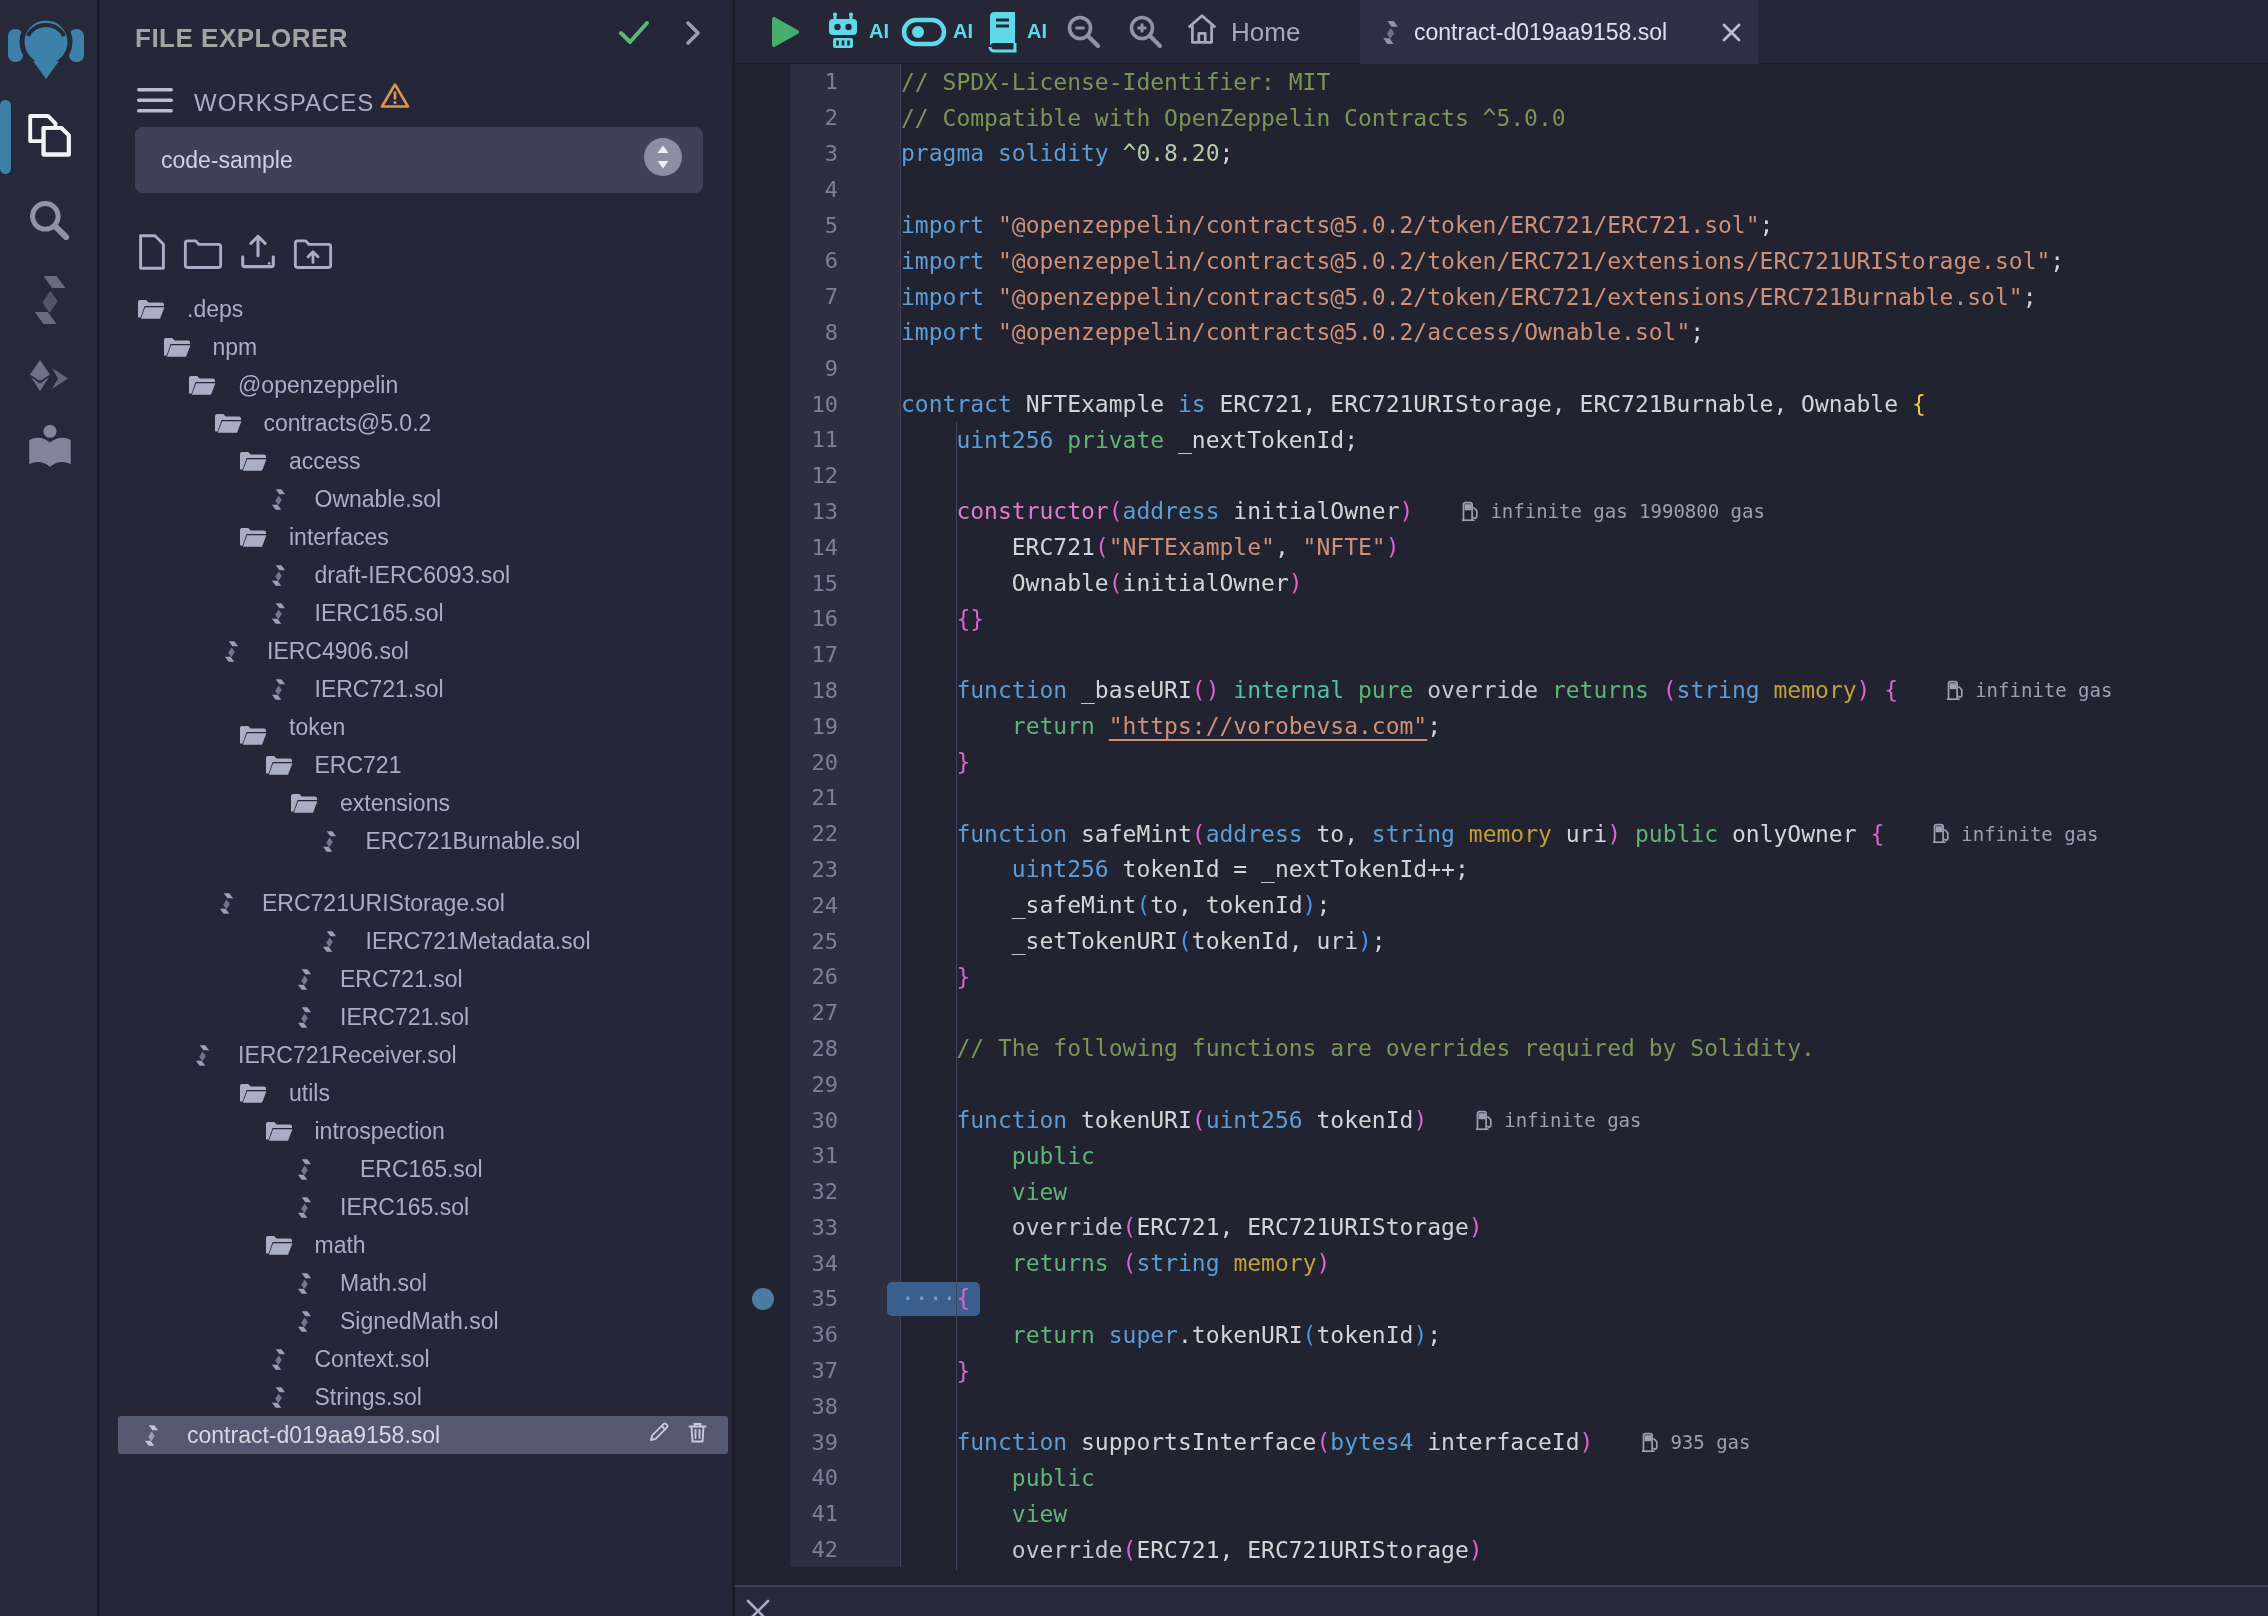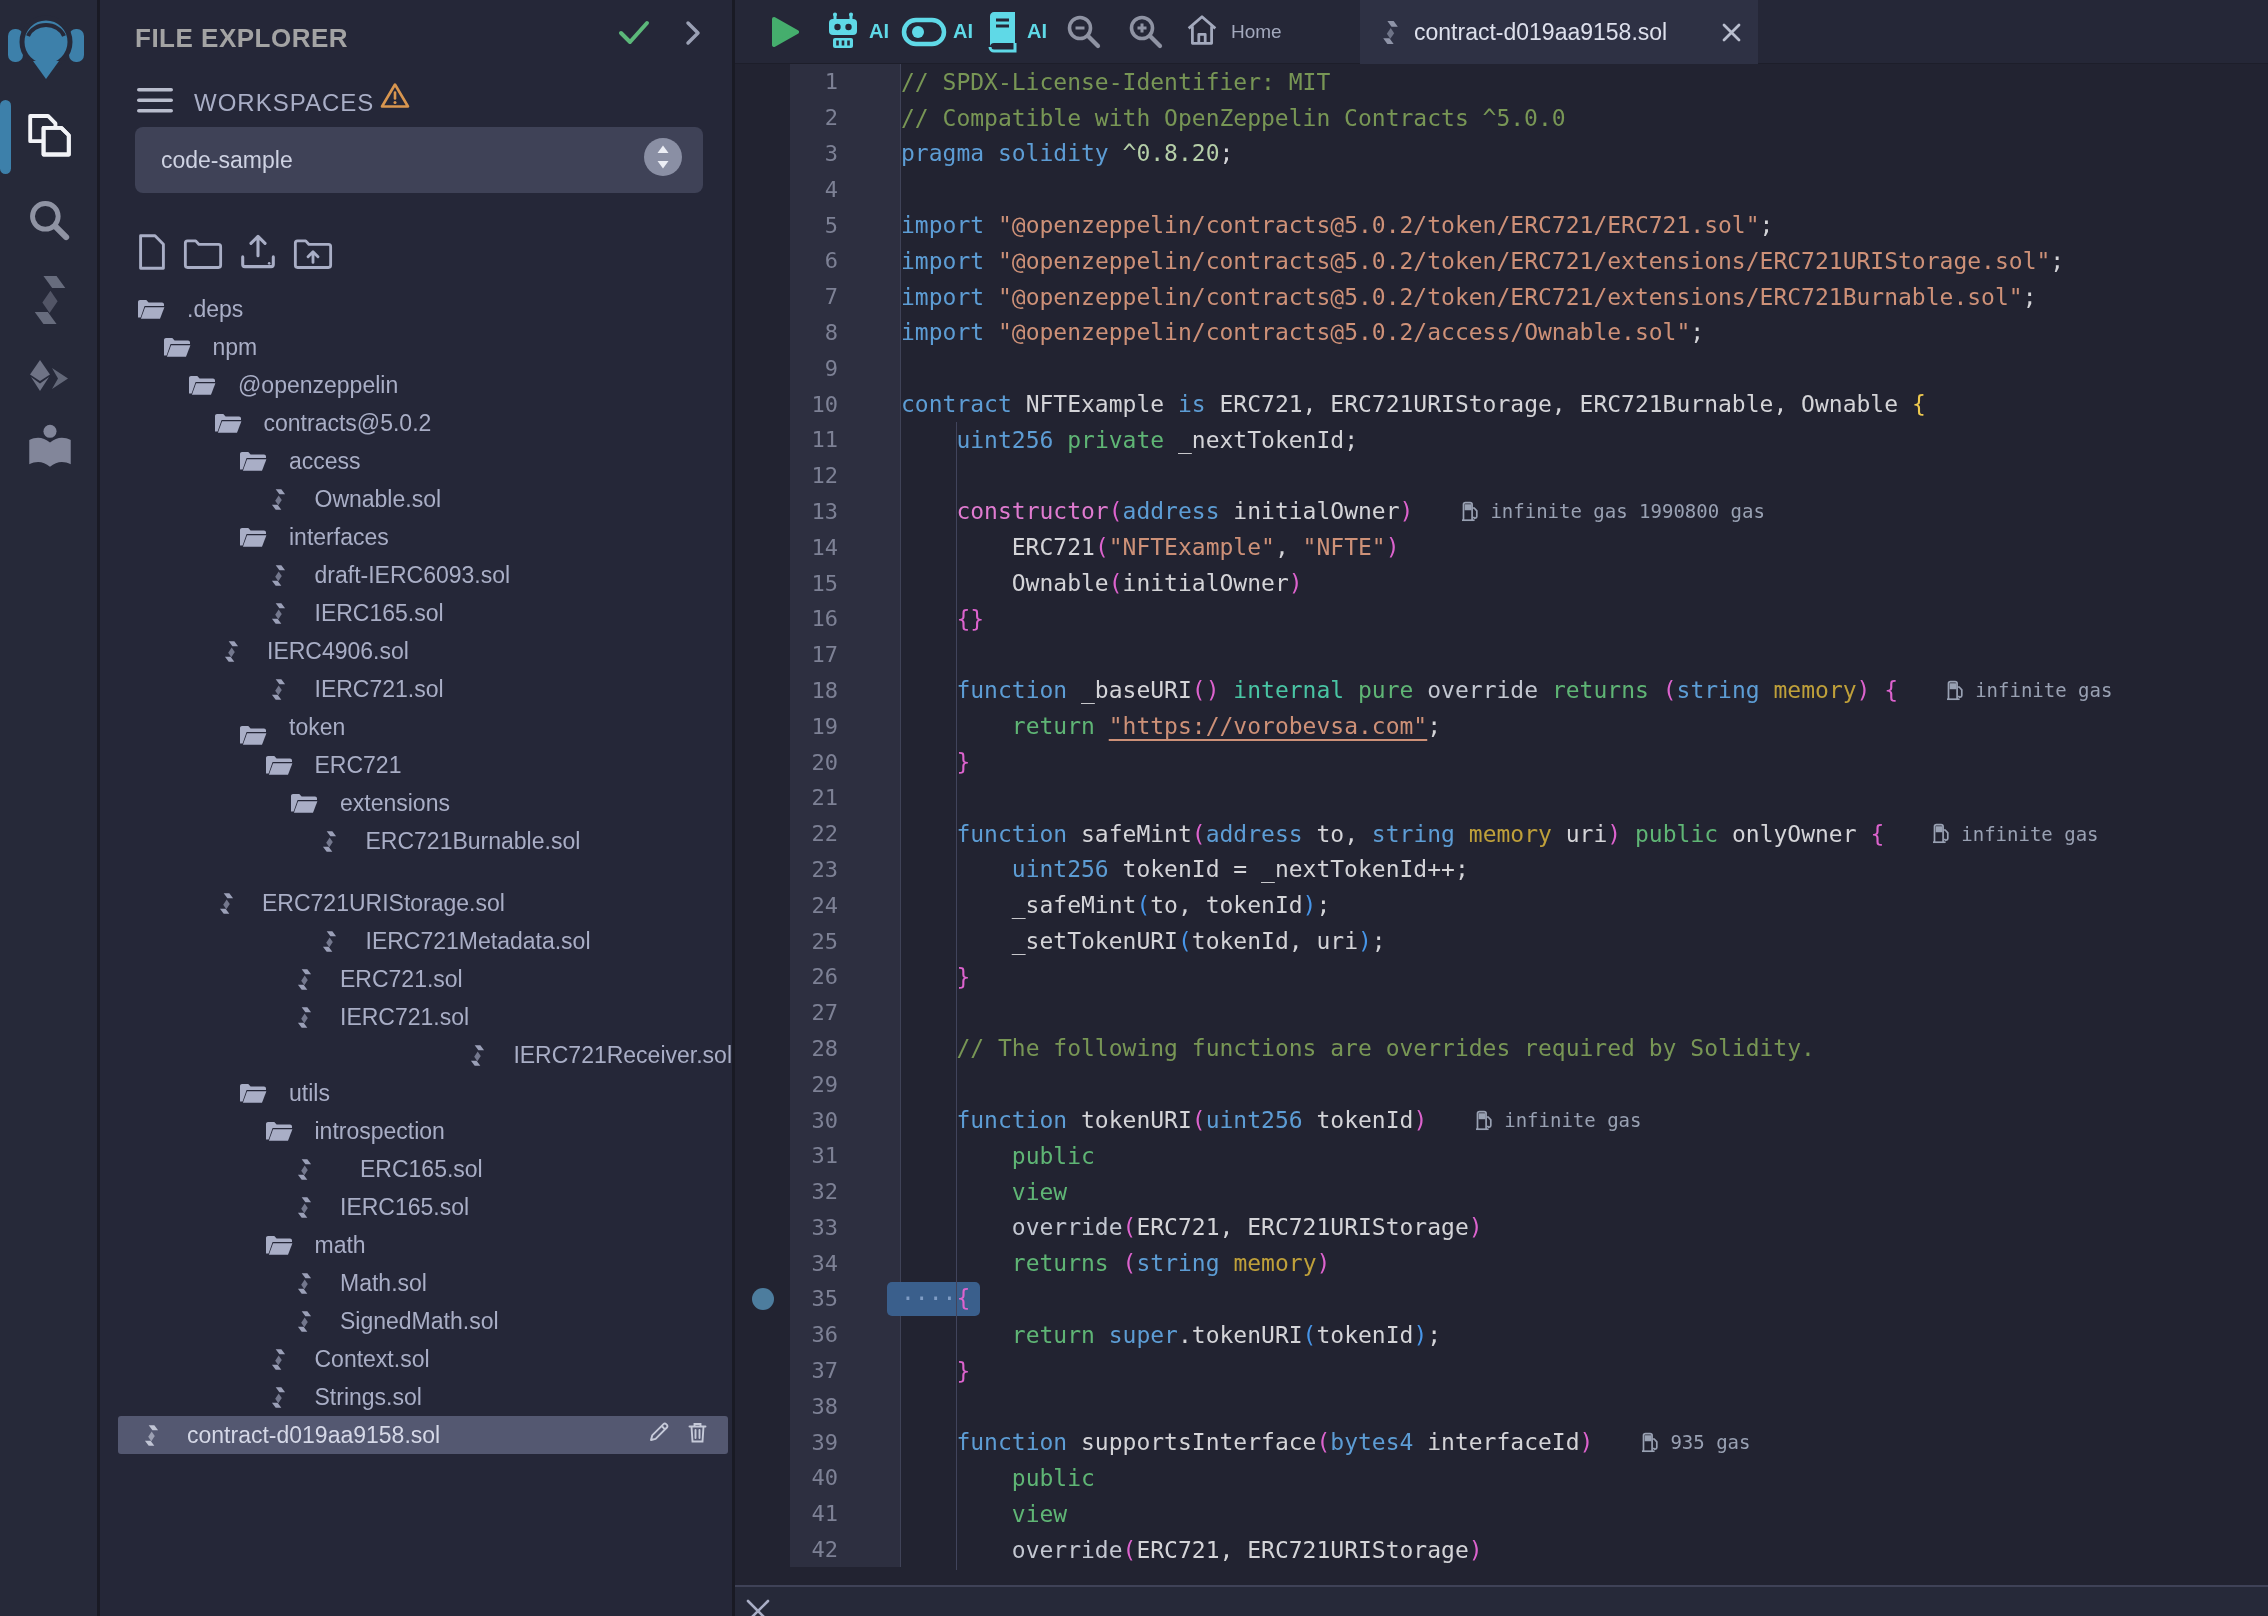--- a/index.html
+++ b/index.html
@@ -35,21 +35,21 @@
   .tree-row .tlabel { line-height:38px; }
   .tree-row.selected { background:#545871; border-radius:3px; margin-left:18px; margin-right:4px; color:#d5d8e7; }
   .tree-row.selected .ticon { color:#cdd1e0; }
   .tree-acts { margin-left:auto; display:flex; gap:17px; padding-right:20px; color:#c6cad9; }
 
   
   .editor { flex:1; display:flex; flex-direction:column; position:relative; background:#222331; min-width:0; }
   .topbar { height:64px; flex:none; position:relative; background:#252737; border-bottom:1px solid #1d1e2a; }
   .topbar .abs { position:absolute; }
   .ai-lbl { font-size:20px; font-weight:600; color:#5fd9e7; }
-  .home-tab { position:absolute; left:451px; top:0; height:64px; display:flex; align-items:center; gap:13px; color:#a3a9bd; font-size:19px; }
+  .home-tab { position:absolute; left:451px; top:0; height:64px; display:flex; align-items:center; gap:13px; color:#a3a9bd; font-size:26px; }
   .file-tab { position:absolute; left:625px; top:0; width:398px; height:64px; background:#2e3144;
               display:flex; align-items:center; gap:15px; padding-left:22px; color:#dde0ec; font-size:23px; }
   .file-tab .close { margin-left:auto; margin-right:16px; display:flex; }
 
   
   .codewrap { flex:1; position:relative; overflow:hidden; }
   .indent-guide { position:absolute; left:221px; top:358px; height:1148px; width:1px; background:#41445c; }
   .code-row { display:flex; height:35.8px; align-items:center; font-family:"DejaVu Sans Mono", monospace; font-size:23px; white-space:pre; position:relative; }
   .cell-margin { width:55px; flex:none; height:100%; display:flex; align-items:center; justify-content:center; }
   .bp-dot { width:22px; height:22px; border-radius:50%; background:#4d7d9e; }
@@ -369,21 +369,21 @@
         <div class="tree-row" style="padding-left: 190px;">
           <span class="ticon">
             <svg width="15" height="21" viewBox="0 0 16 22" fill="currentColor">
               <path d="M5 0h6l4 5.5H9z" opacity=".9"></path>
               <path d="M11 22H5l-4-5.5h6z" opacity=".9"></path>
               <path d="M8.2 6.8l3.3 4.8-3.7 5.4-3.3-4.8z" opacity=".6"></path>
             </svg>
           </span>
           <span class="tlabel">IERC721.sol</span>
         </div>
-        <div class="tree-row" style="padding-left: 116px; justify-content: flex-end;">
+        <div class="tree-row" style="padding-left: 88px;">
           <span class="ticon">
             <svg width="15" height="21" viewBox="0 0 16 22" fill="currentColor">
               <path d="M5 0h6l4 5.5H9z" opacity=".9"></path>
               <path d="M11 22H5l-4-5.5h6z" opacity=".9"></path>
               <path d="M8.2 6.8l3.3 4.8-3.7 5.4-3.3-4.8z" opacity=".6"></path>
             </svg>
           </span>
           <span class="tlabel">IERC721Receiver.sol</span>
         </div>
         <div class="tree-row" style="padding-left: 139px;">

